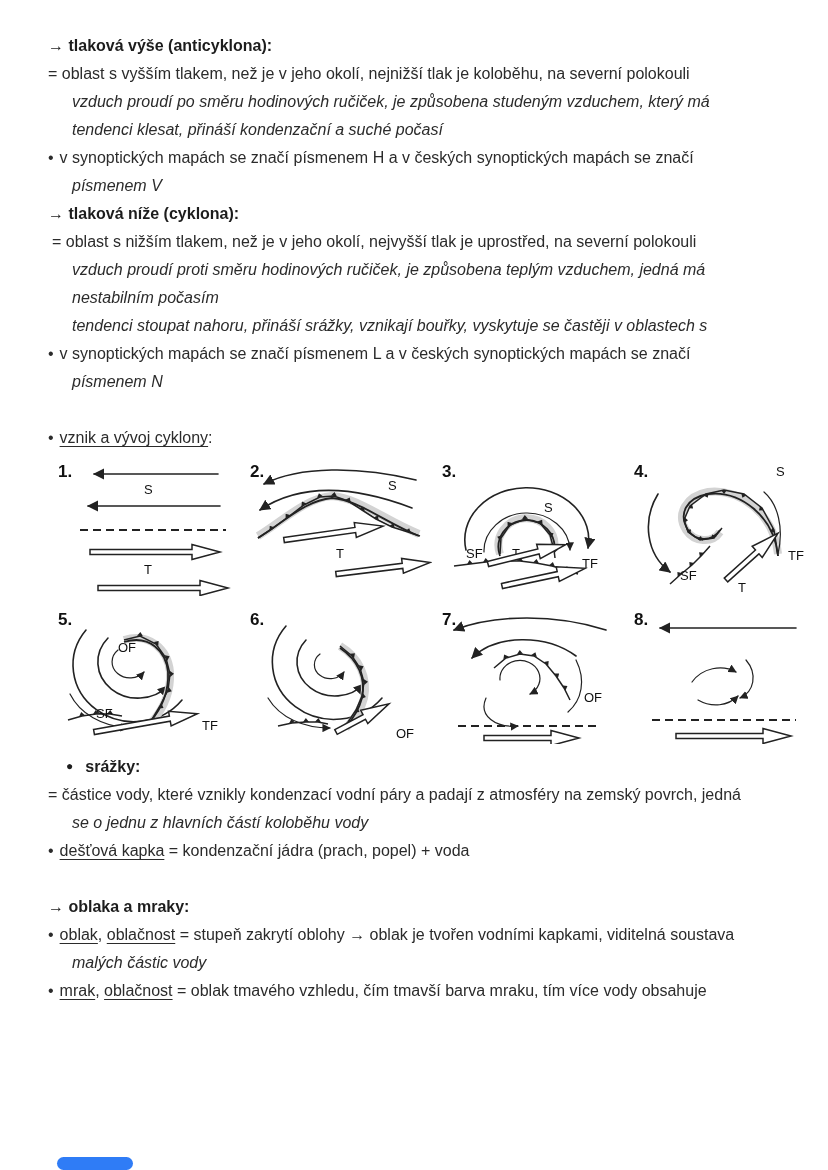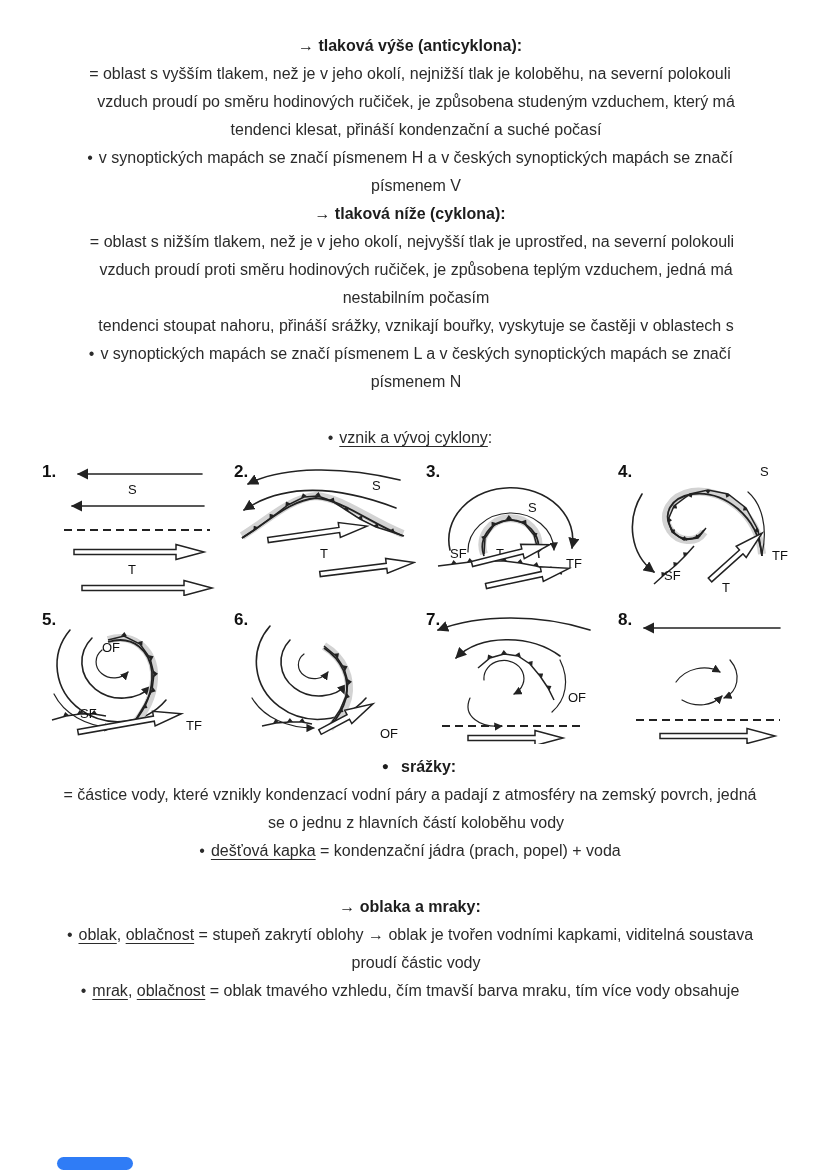--- a/index.html
+++ b/index.html
@@ -1,24 +1,24 @@
 <!DOCTYPE html>
 <html><head>
 <meta charset="utf-8">
 <style>
   html,body{margin:0;padding:0;}
   body{
     width:828px;height:1170px;position:relative;background:#ffffff;
     font-family:"Liberation Sans","DejaVu Sans",sans-serif;
     color:#2b2b2b;overflow:hidden;
   }
-  .content{padding:32px 40px 0 32px;font-size:16px;line-height:28px;text-align:center;}
+  .content{padding:32px 40px 0 48px;font-size:16px;line-height:28px;}
   .h{font-weight:700;color:#1d1d1d;}
   .line{white-space:nowrap;}
-  .hang{margin-left:12px;}
+  .hang{margin-left:24px;font-style:italic;}
   .u{text-decoration:underline;text-underline-offset:3px;}
   .bullet-line .mark{margin-right:6px;}
   .big-bullet{margin-left:18px;}
   .big-bullet .mark{font-size:12px;vertical-align:2px;margin-right:12px;}
   .spacer{height:28px;}
   .spacer-sm{height:8px;}
 
   
   .figure{margin:6px 0 0 4px;display:grid;grid-template-columns:repeat(4,188px);gap:10px 4px;}
   .panel{position:relative;width:188px;height:138px;}
@@ -205,18 +205,18 @@
 
   <div class="line h big-bullet"><span class="mark">●</span><span>srážky:</span></div>
   <div class="line">= částice vody, které vznikly kondenzací vodní páry a padají z atmosféry na zemský povrch, jedná</div>
   <div class="line hang">se o jednu z hlavních částí koloběhu vody</div>
   <div class="line bullet-line"><span class="mark">•</span><span class="u">dešťová kapka</span><span> = kondenzační jádra (prach, popel) + voda</span></div>
 
   <div class="spacer"></div>
 
   <div class="line h"><span>→</span> <span>oblaka a mraky:</span></div>
   <div class="line bullet-line"><span class="mark">•</span><span class="u">oblak</span><span>, </span><span class="u">oblačnost</span><span> = stupeň zakrytí oblohy → oblak je tvořen vodními kapkami, viditelná soustava</span></div>
-  <div class="line hang">proudí částic vody</div>
+  <div class="line hang">malých částic vody</div>
   <div class="line bullet-line"><span class="mark">•</span><span class="u">mrak</span><span>, </span><span class="u">oblačnost</span><span> = oblak tmavého vzhledu, čím tmavší barva mraku, tím více vody obsahuje</span></div>
 
 </div>
 
 <div class="footer-bar" style="background: rgb(47, 124, 246);"></div>
 
 </body></html>

